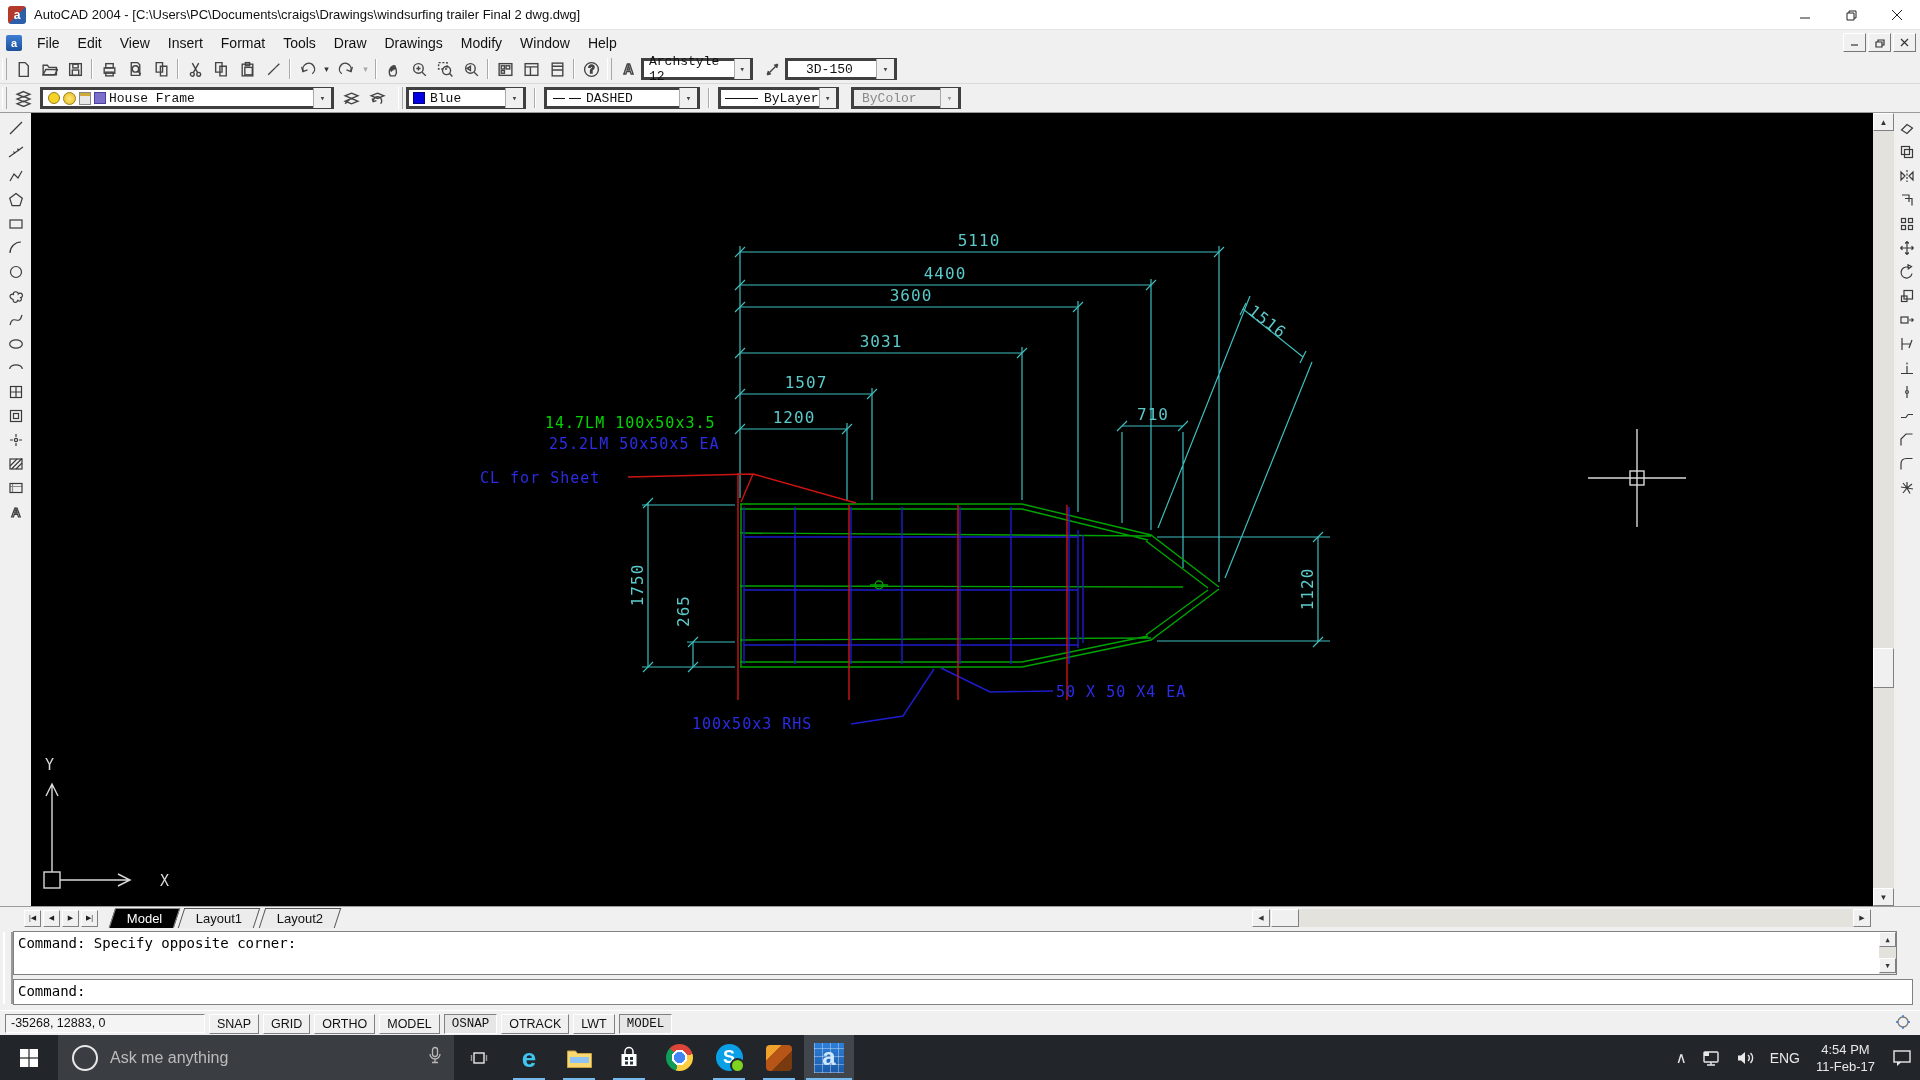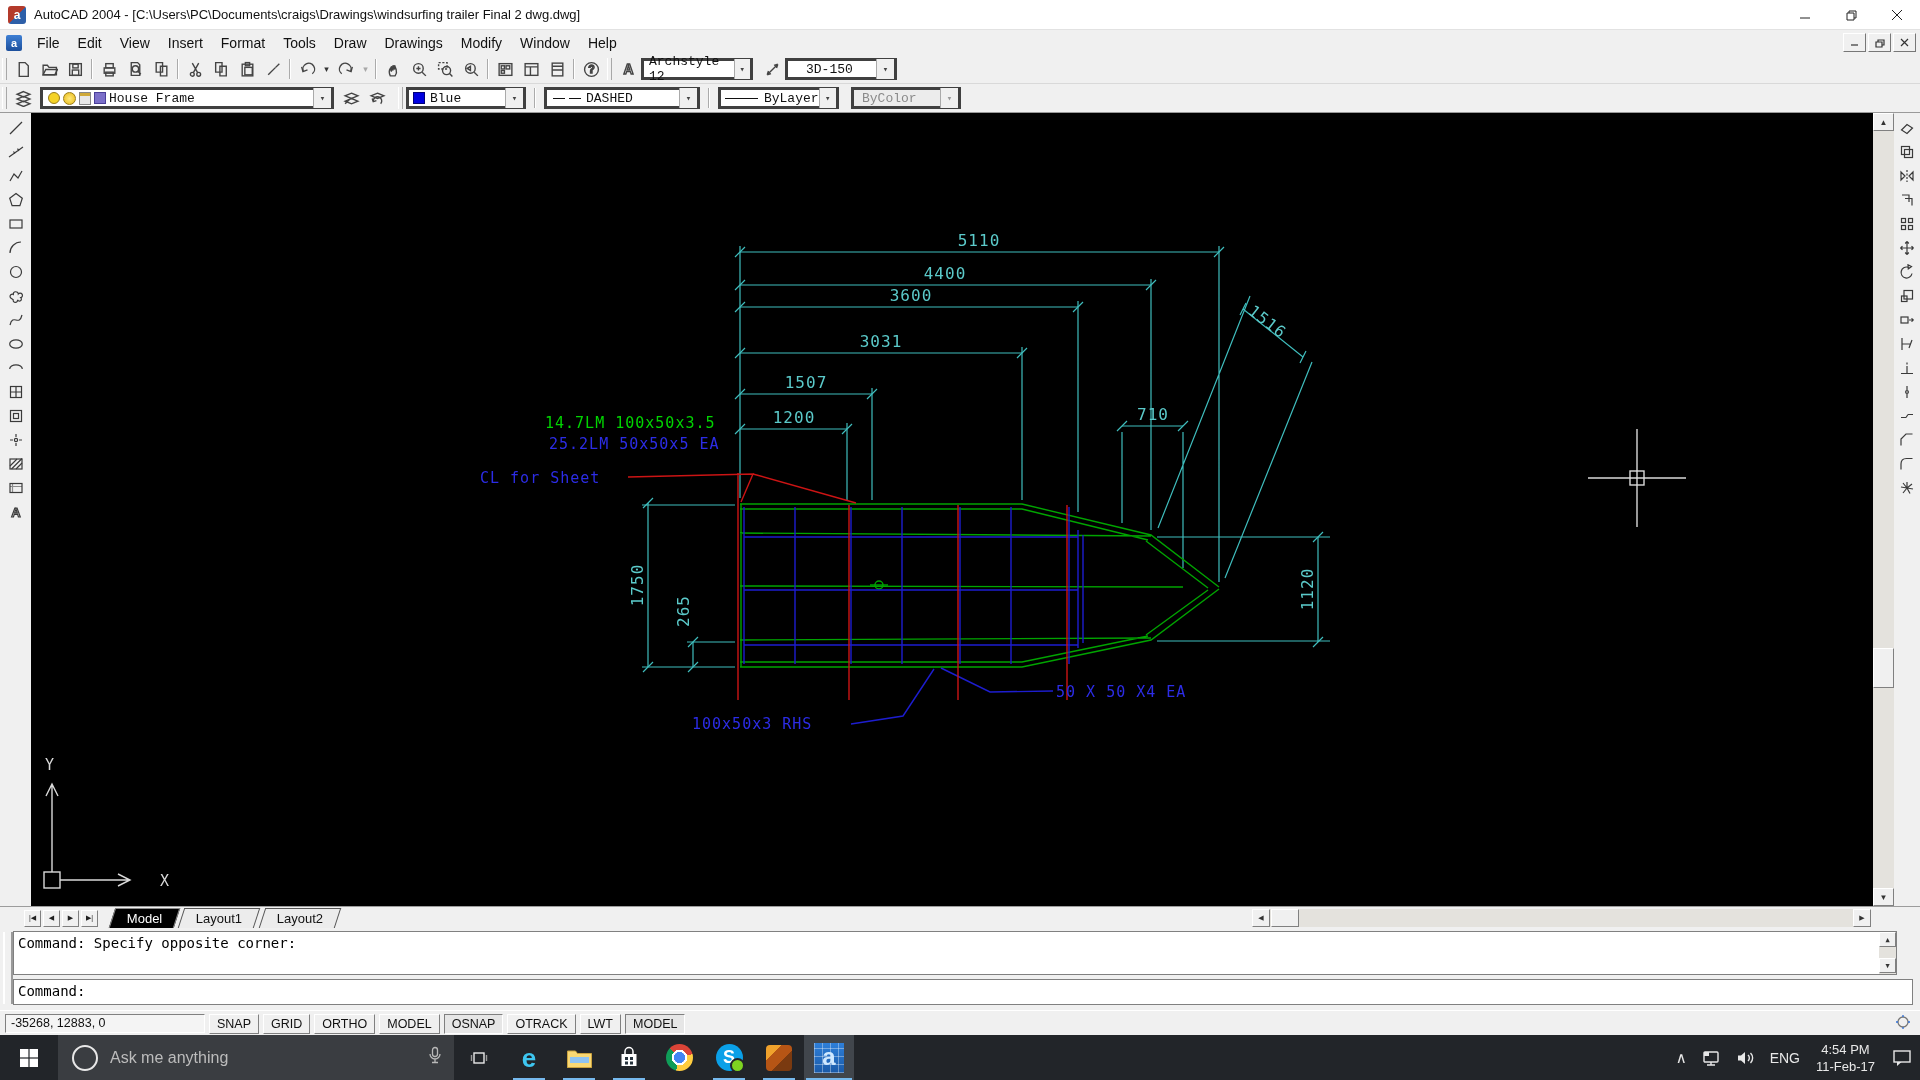--- a/index.html
+++ b/index.html
@@ -71,21 +71,21 @@
   #cmdwin{position:absolute;left:0;top:928px;width:1920px;height:82px;background:#f0f0f0;}
   .cmdgrip{position:absolute;left:3px;top:4px;width:6px;height:72px;border-left:2px solid #fff;border-right:2px solid #9a9a9a;}
   .cmdhist{position:absolute;left:13px;top:3px;width:1884px;height:44px;background:#fff;border:1px solid #808080;box-sizing:border-box;font-family:"DejaVu Sans Mono",monospace;font-size:14px;color:#000;padding:2px 4px;line-height:18px;}
   .cmdscroll{position:absolute;right:0;top:0;width:17px;height:42px;background:#e4e2dd;}
   .cmdscroll .sbtn{width:17px;height:15px;font-size:7px;}
   .cmdline{position:absolute;left:13px;top:51px;width:1900px;height:26px;background:#fff;border:1px solid #808080;box-sizing:border-box;font-family:"DejaVu Sans Mono",monospace;font-size:14px;color:#000;padding:3px 4px;}
   
   #statusbar{position:absolute;left:0;top:1010px;width:1920px;height:25px;background:#f0f0f0;border-top:1px solid #fff;display:flex;align-items:center;font-size:12.5px;color:#111;}
   .coords{width:200px;height:19px;margin-left:5px;background:#f4f4f4;border:1px solid;border-color:#808080 #fff #fff #808080;box-sizing:border-box;padding:1px 5px;font-size:12.5px;}
   .stoggle{height:20px;margin-left:4px;padding:1px 7px;background:#f0f0f0;border:1px solid;border-color:#fff #808080 #808080 #fff;box-sizing:border-box;display:flex;align-items:center;}
-  .stoggle.pressed{border-color:#808080 #fff #fff #808080;background:#e6e6e6;}
+  .stoggle.pressed{border-color:#808080 #fff #fff #808080;background:#e6e6e6;font-family:Liberation Mono, monospace;}
   .satellite{margin-left:auto;margin-right:8px;}
   
   #taskbar{position:absolute;left:0;top:1035px;width:1920px;height:45px;background:#222529;display:flex;align-items:stretch;color:#e8e8e8;}
   .tb-start{width:58px;display:flex;align-items:center;justify-content:center;}
   .tb-search{width:396px;background:#3a3d41;display:flex;align-items:center;}
   .cortana{width:22px;height:22px;border:2.5px solid #e8e8e8;border-radius:50%;margin:0 12px 0 14px;}
   .searchtext{font-size:16px;color:#bcbcbc;}
   .tb-mic{margin-left:auto;margin-right:10px;}
   .tb-btn{width:50px;display:flex;align-items:center;justify-content:center;position:relative;}
   .tb-btn.open::after{content:"";position:absolute;left:9px;right:9px;bottom:0;height:2px;background:#76b9ed;}

